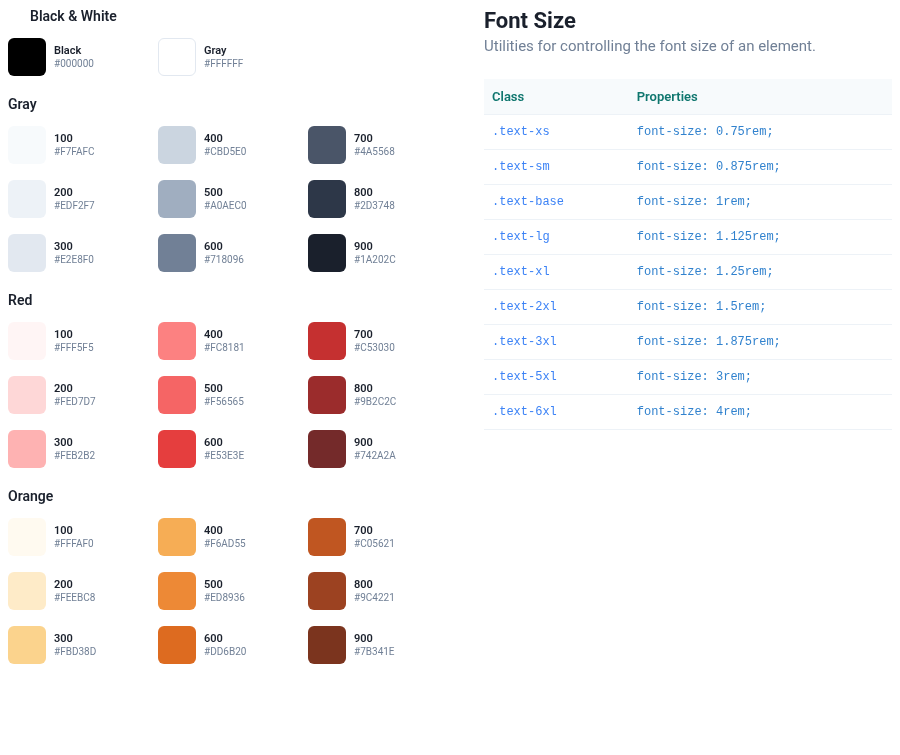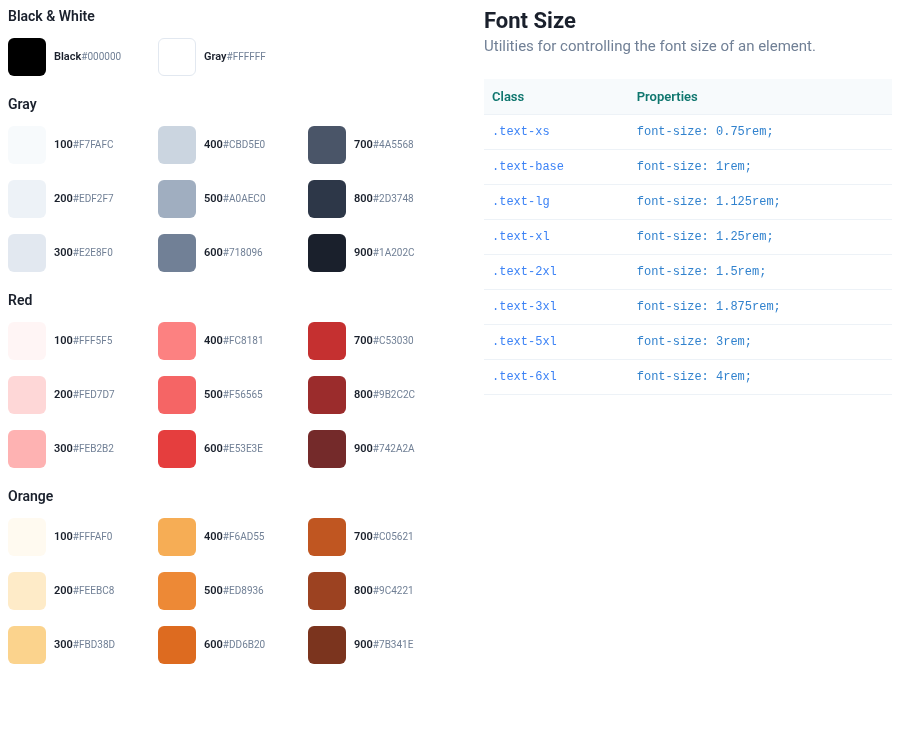--- a/index.html
+++ b/index.html
@@ -15,21 +15,21 @@
     .left { width: 460px; }
     .right { flex: 1; }
 
     .section-title {
       font-size: 14px;
       font-weight: 600;
       color: #1a202c;
       margin-bottom: 14px;
       margin-top: 20px;
     }
-    .section-title.first { margin-top: 0; }
+    .section-title.first { margin-top: 0; margin-left: 22px; }
 
     .swatch-row {
       display: flex;
       flex-wrap: wrap;
       gap: 16px 10px;
       margin-bottom: 8px;
     }
     .swatch {
       display: flex;
       align-items: center;
@@ -40,23 +40,22 @@
       width: 38px;
       height: 38px;
       border-radius: 6px;
       flex-shrink: 0;
     }
     .swatch-box.bordered {
       border: 1px solid #e2e8f0;
     }
     .swatch-text {
       display: flex;
-      flex-direction: row;
+      flex-direction: column;
       line-height: 1.2;
-      align-items: center;
     }
     .swatch-name {
       font-size: 11px;
       font-weight: 600;
       color: #1a202c;
     }
     .swatch-hex {
       font-size: 10px;
       color: #718096;
       text-transform: uppercase;
@@ -326,20 +325,24 @@
         <th>Class</th>
         <th>Properties</th>
       </tr>
     </thead>
     <tbody id="font-tbody">
         <tr>
           <td class="class-cell">.text-xs</td>
           <td class="prop-cell">font-size: 0.75rem;</td>
         </tr>
         <tr>
+          <td class="class-cell">.text-sm</td>
+          <td class="prop-cell">font-size: 0.875rem;</td>
+        </tr>
+        <tr>
           <td class="class-cell">.text-base</td>
           <td class="prop-cell">font-size: 1rem;</td>
         </tr>
         <tr>
           <td class="class-cell">.text-lg</td>
           <td class="prop-cell">font-size: 1.125rem;</td>
         </tr>
         <tr>
           <td class="class-cell">.text-xl</td>
           <td class="prop-cell">font-size: 1.25rem;</td>

